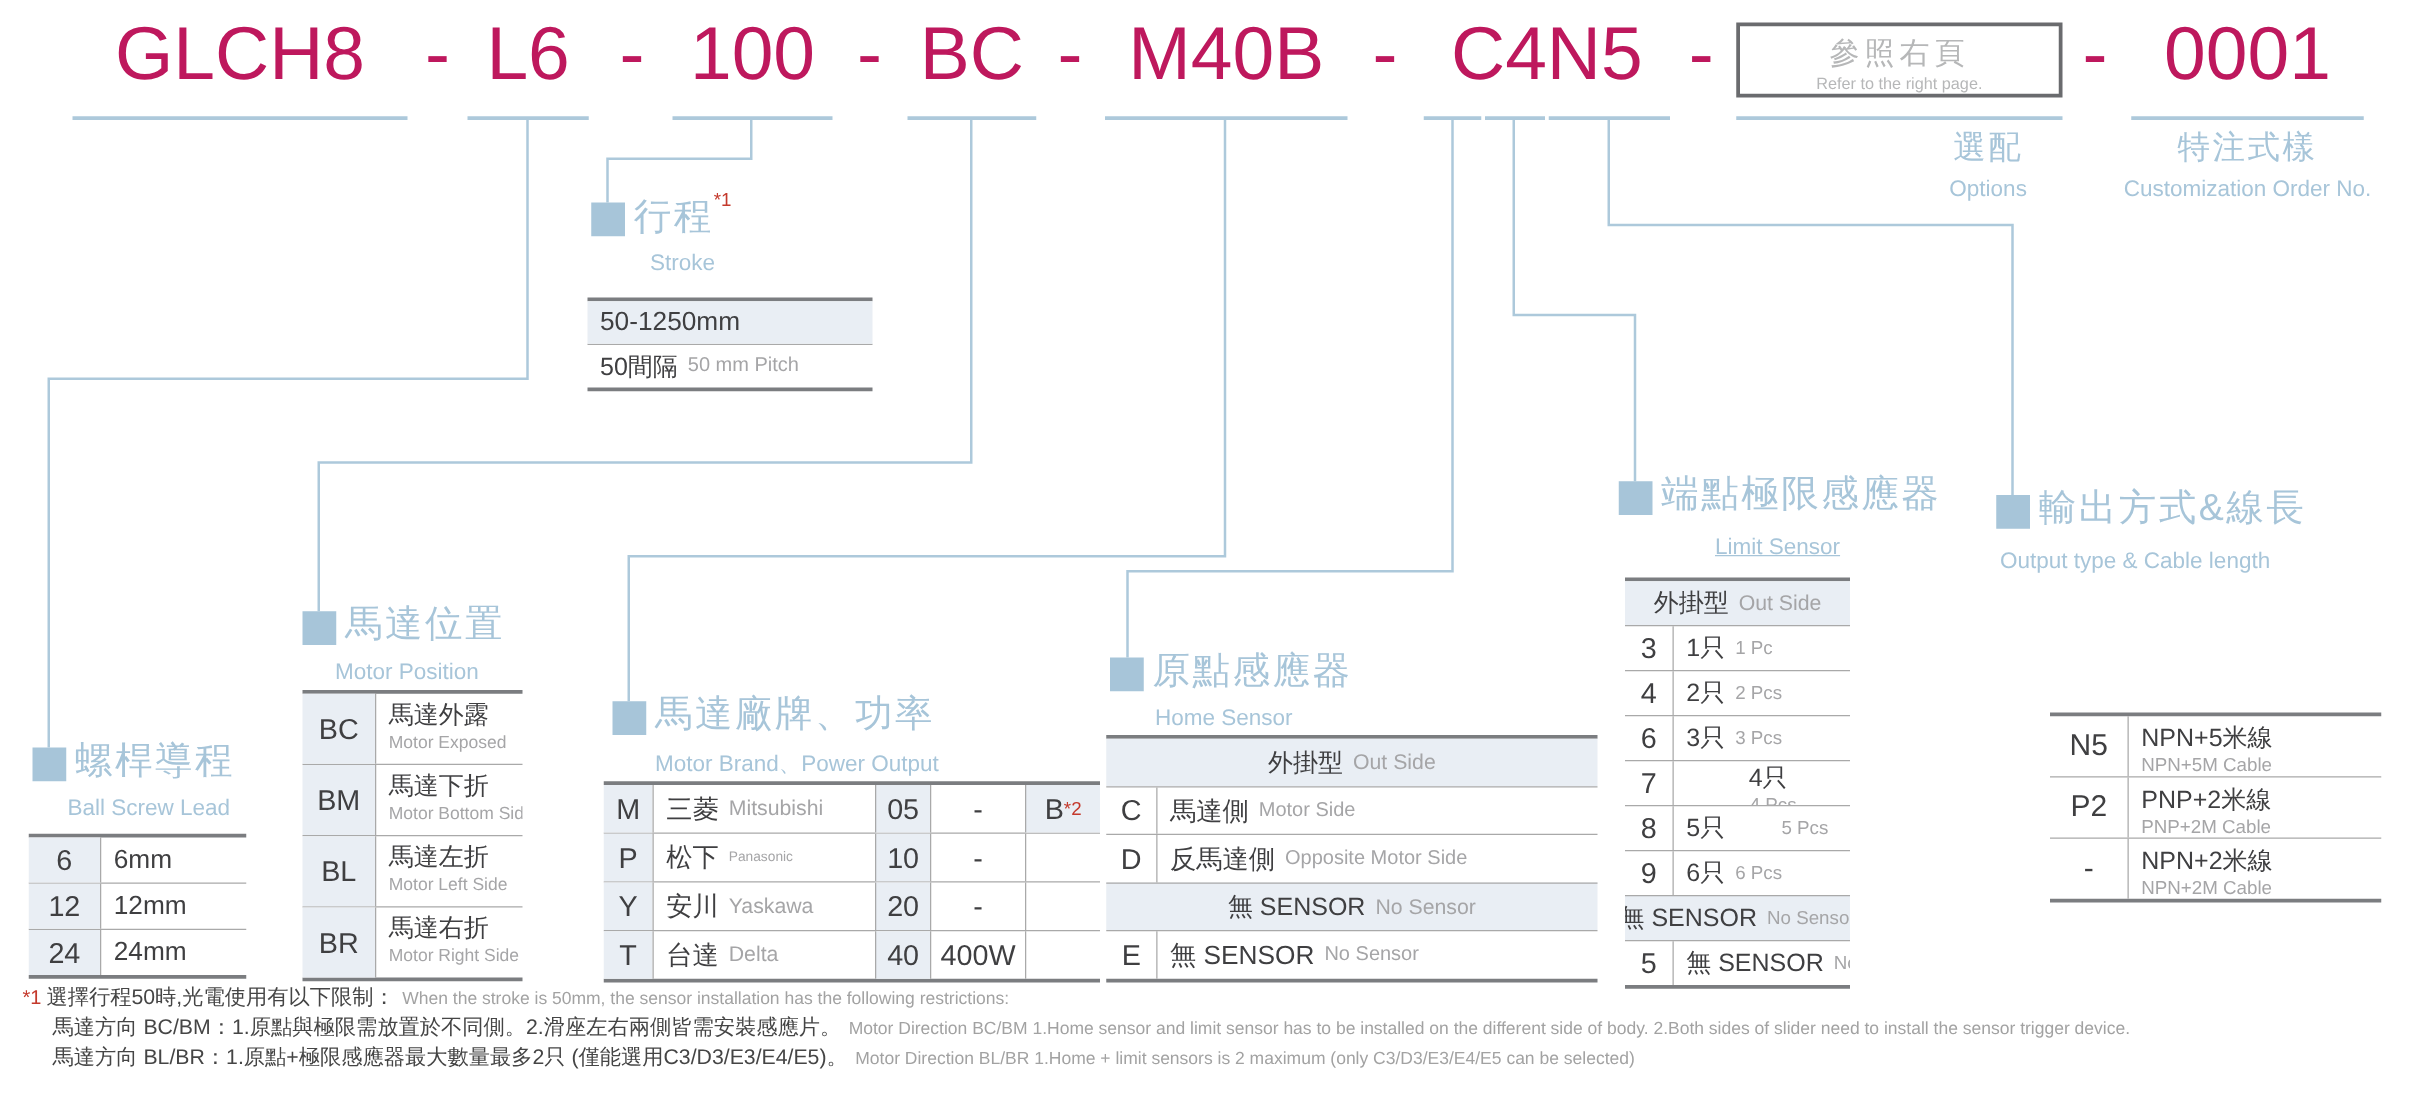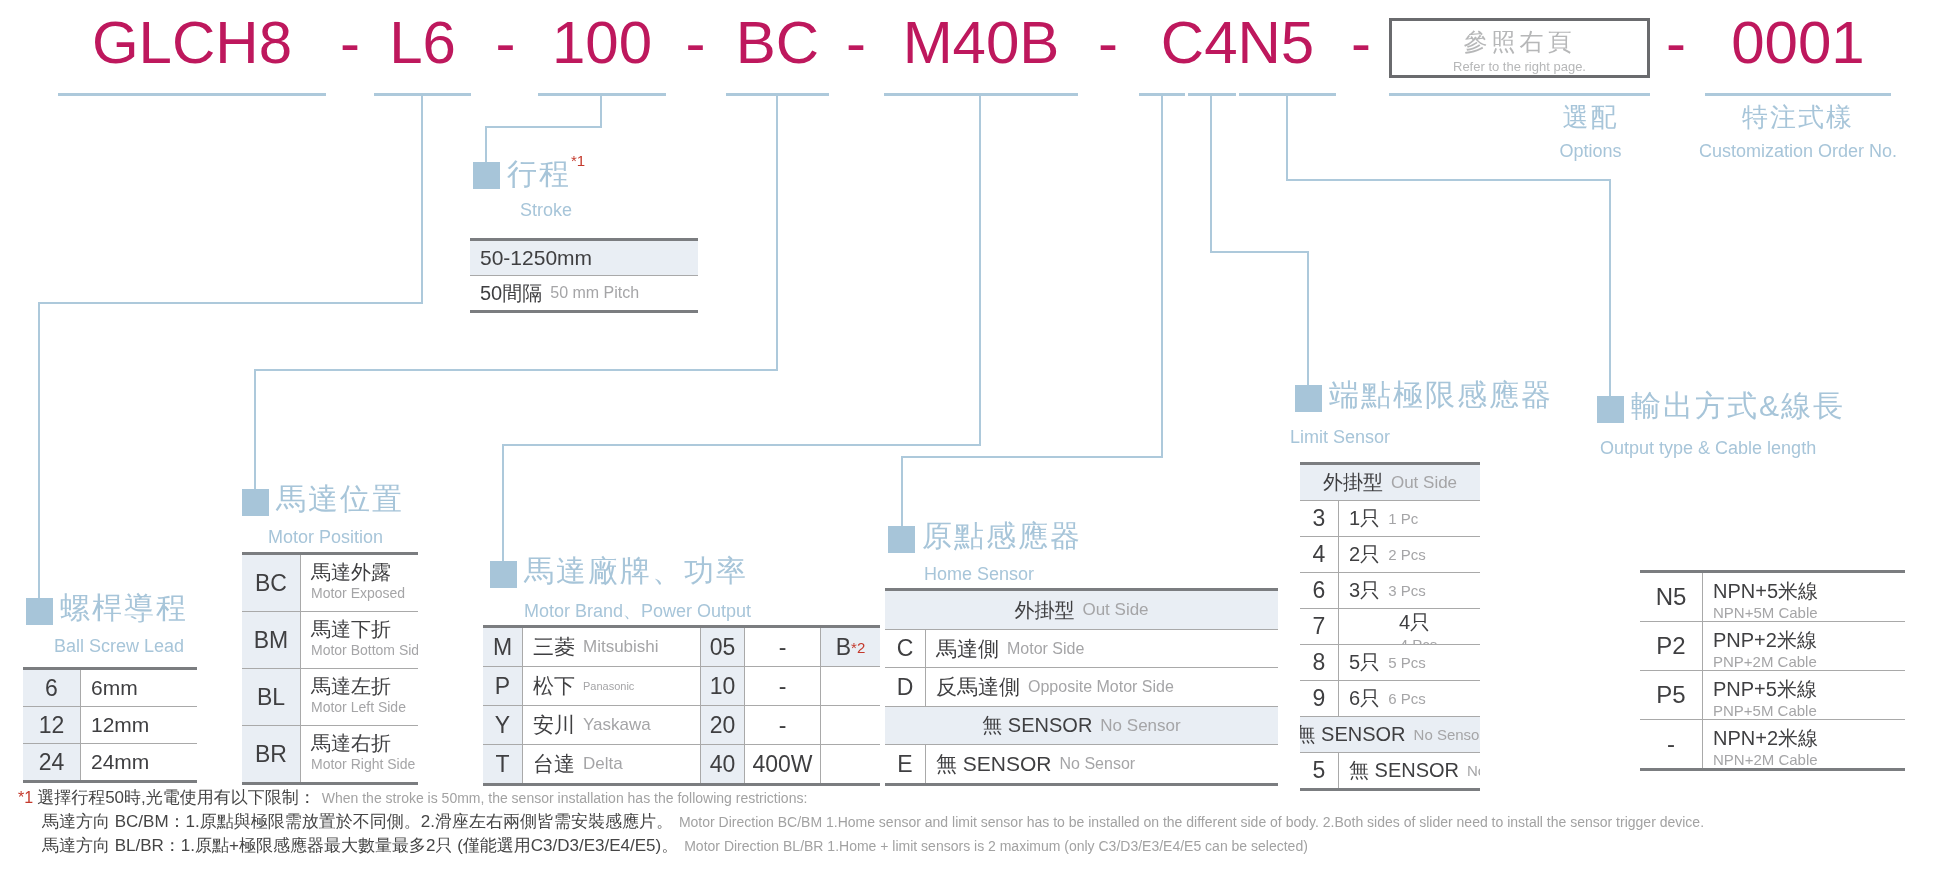--- a/index.html
+++ b/index.html
@@ -112,21 +112,21 @@
   <span class="sq" style="left:490px;top:561px;"></span>
   <span class="sec-zh" style="left:524px;top:551px;">馬達廠牌、功率</span>
   <span class="sec-en" style="left:524px;top:599px;">Motor Brand、Power Output</span>
 
   <span class="sq" style="left:888px;top:526px;"></span>
   <span class="sec-zh" style="left:922px;top:516px;">原點感應器</span>
   <span class="sec-en" style="left:924px;top:564px;">Home Sensor</span>
 
   <span class="sq" style="left:1295px;top:385px;"></span>
   <span class="sec-zh" style="left:1329px;top:375px;">端點極限感應器</span>
-  <span class="sec-en" style="left:1290px;top:427px;">Limit Sensor</span>
+  <span class="sec-en" style="left:1372px;top:427px;text-decoration:underline;">Limit Sensor</span>
 
   <span class="sq" style="left:1597px;top:396px;"></span>
   <span class="sec-zh" style="left:1631px;top:386px;">輸出方式&amp;線長</span>
   <span class="sec-en" style="left:1600px;top:438px;">Output type &amp; Cable length</span>
 
   <div class="tbl" style="left:470px;top:238px;width:228px;">
     <div class="trow first" style="height:34px;">
       <div class="tc nb shade cmix" style="width:228px;">
           <span class="zh">50-1250mm</span>
         </div>
@@ -303,21 +303,21 @@
     </div>
     <div class="trow" style="height:35px;">
       <div class="tc nb ccode" style="width:38px;">7</div>
       <div class="tc cmix" style="width:142px;flex-direction:column;">
           <span class="zh" style="font-size:20px;">4只</span>
           <span class="en" style="font-size:15px;">4 Pcs</span>
         </div>
     </div>
     <div class="trow" style="height:35px;">
       <div class="tc nb ccode" style="width:38px;">8</div>
-      <div class="tc cmix" style="width:142px;">
+      <div class="tc cmix" style="width:142px;gap:37px;">
           <span class="zh" style="font-size:20px;">5只</span>
           <span class="en" style="font-size:15px;">5 Pcs</span>
         </div>
     </div>
     <div class="trow" style="height:35px;">
       <div class="tc nb ccode" style="width:38px;">9</div>
       <div class="tc cmix" style="width:142px;">
           <span class="zh" style="font-size:20px;">6只</span>
           <span class="en" style="font-size:15px;">6 Pcs</span>
         </div>
@@ -346,27 +346,20 @@
         </div>
     </div>
     <div class="trow" style="height:48px;">
       <div class="tc nb ccode" style="width:62px;font-size:24px;">P2</div>
       <div class="tc c2line" style="width:203px;padding-top:5px;">
           <span class="zh">PNP+2米線</span>
           <span class="en" style="font-size:15px;">PNP+2M Cable</span>
         </div>
     </div>
     <div class="trow" style="height:48px;">
-      <div class="tc nb ccode" style="width:62px;font-size:24px;">P5</div>
-      <div class="tc c2line" style="width:203px;padding-top:5px;">
-          <span class="zh">PNP+5米線</span>
-          <span class="en" style="font-size:15px;">PNP+5M Cable</span>
-        </div>
-    </div>
-    <div class="trow" style="height:48px;">
       <div class="tc nb ccode" style="width:62px;font-size:24px;">-</div>
       <div class="tc c2line" style="width:203px;padding-top:5px;">
           <span class="zh">NPN+2米線</span>
           <span class="en" style="font-size:15px;">NPN+2M Cable</span>
         </div>
     </div>
   </div>
 
   <div class="fn" style="left:18px;top:786px;">
     <span class="mark">*1</span><span class="zh">選擇行程50時,光電使用有以下限制：</span><span class="en">When the stroke is 50mm, the sensor installation has the following restrictions:</span>

